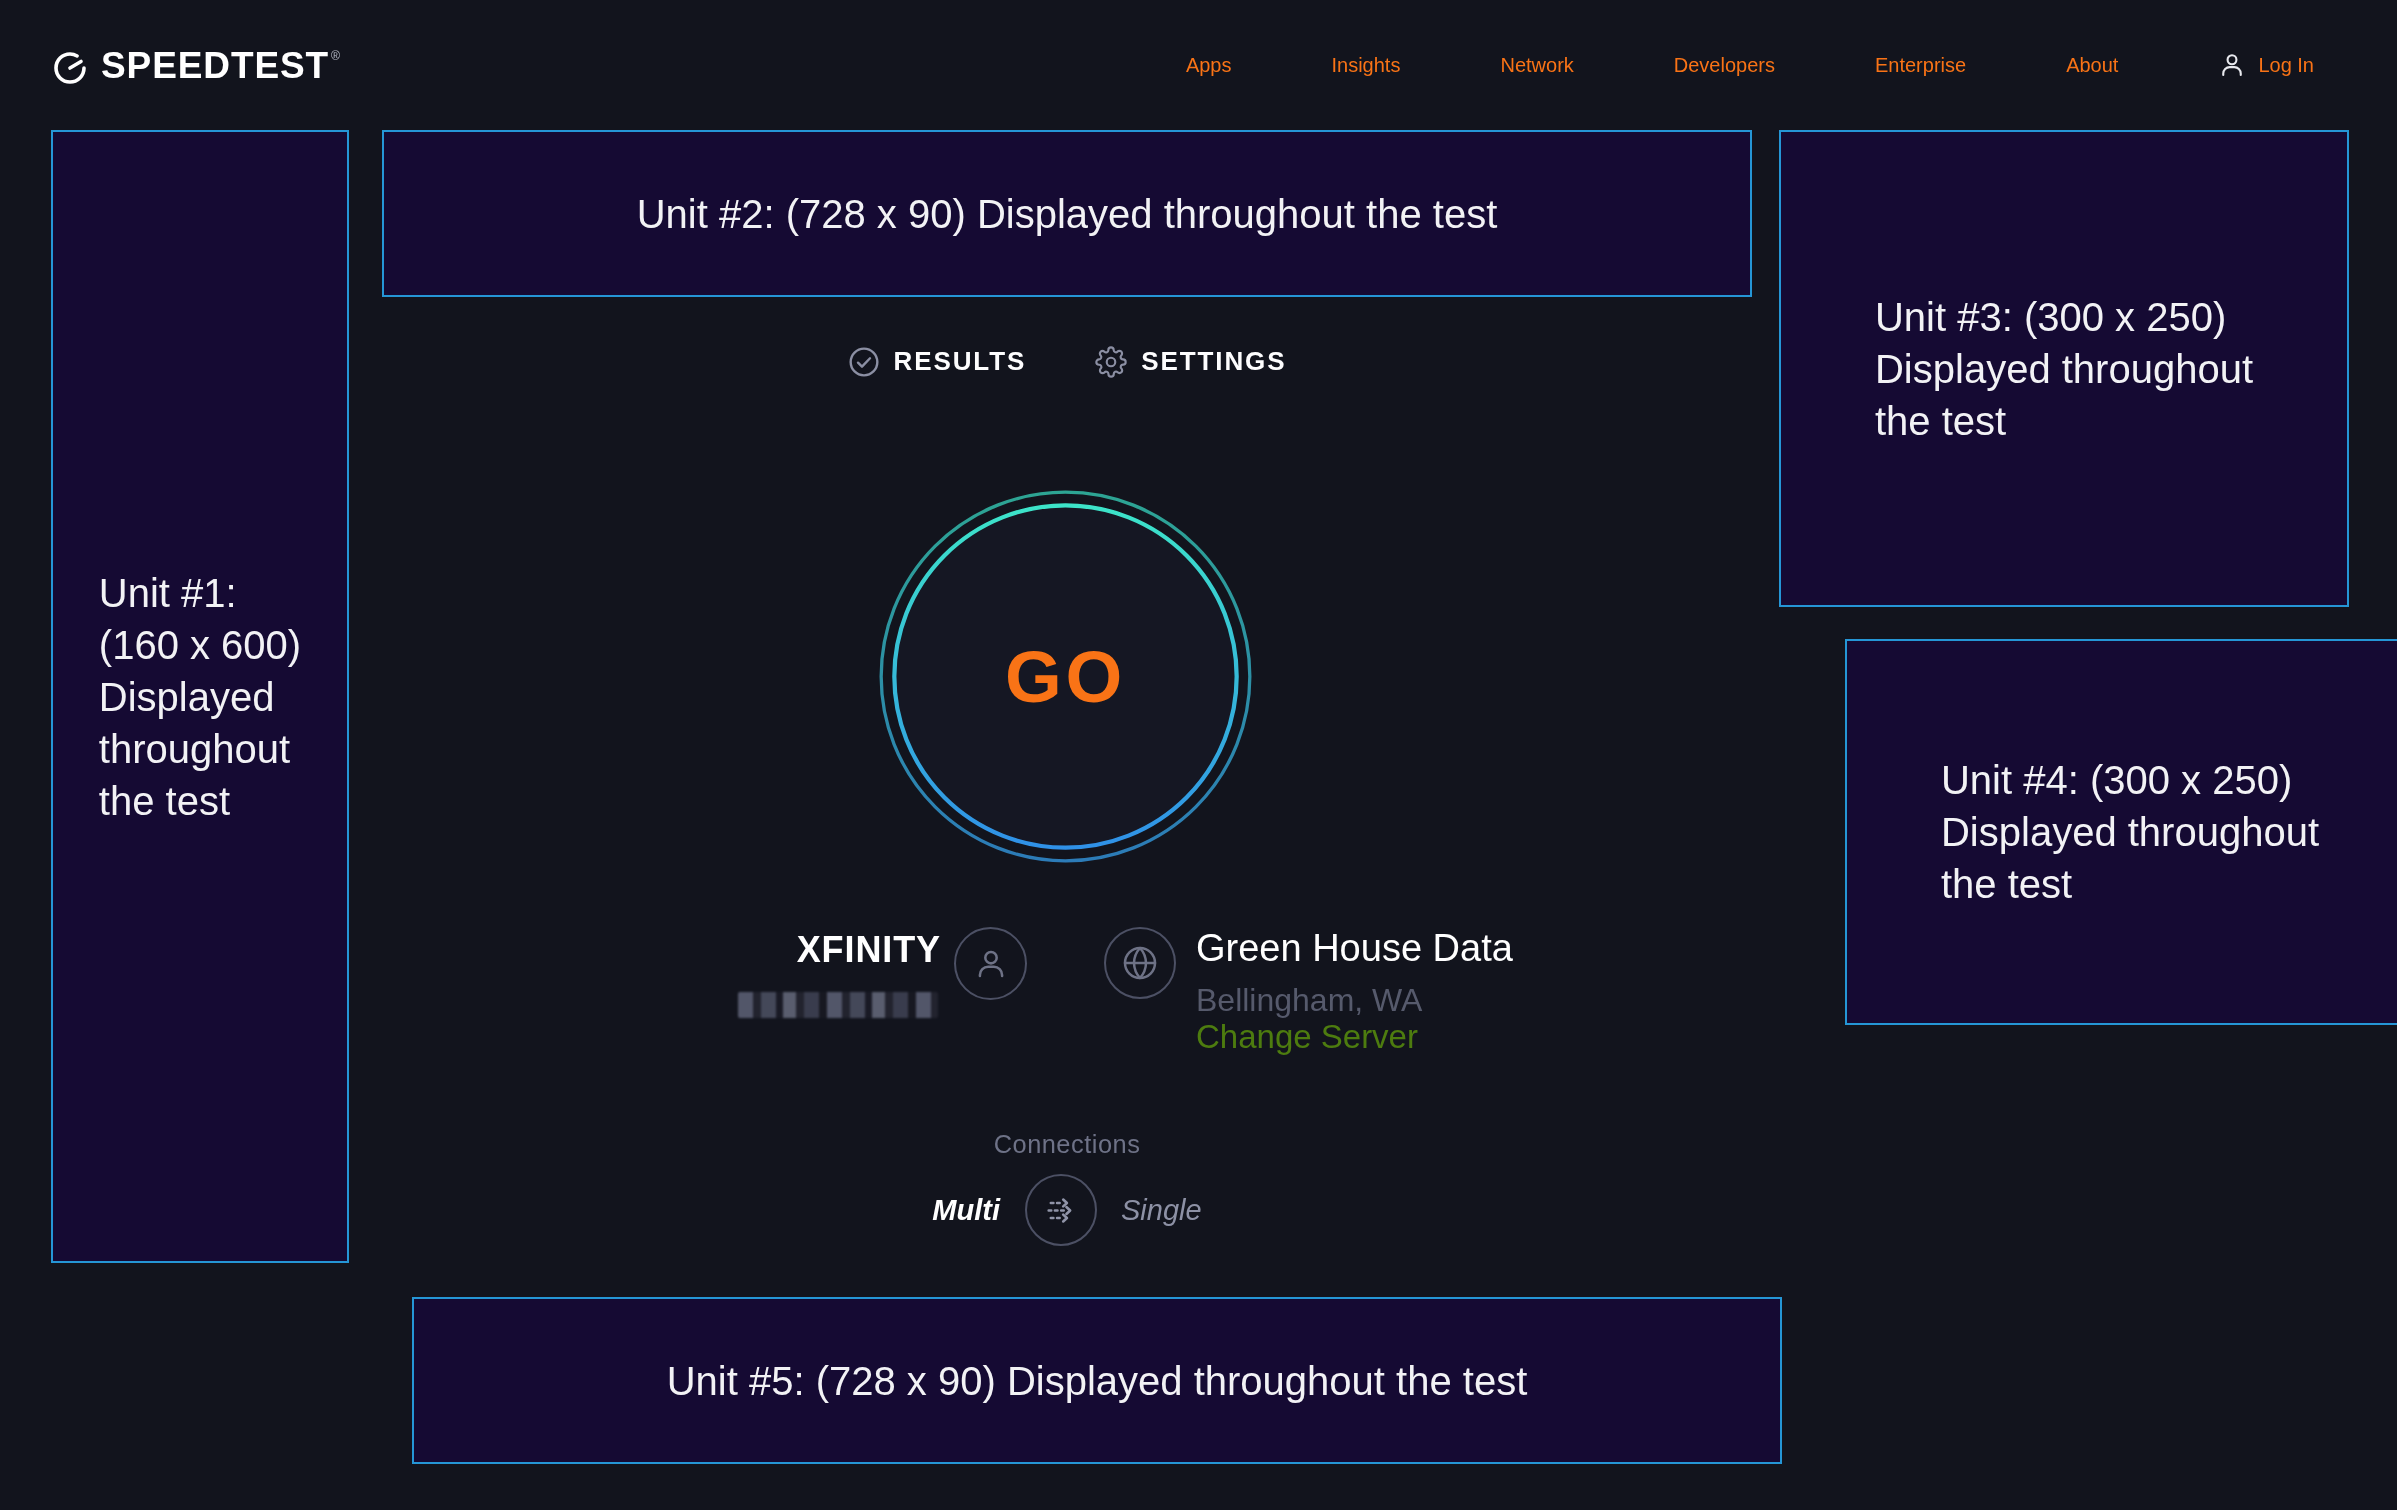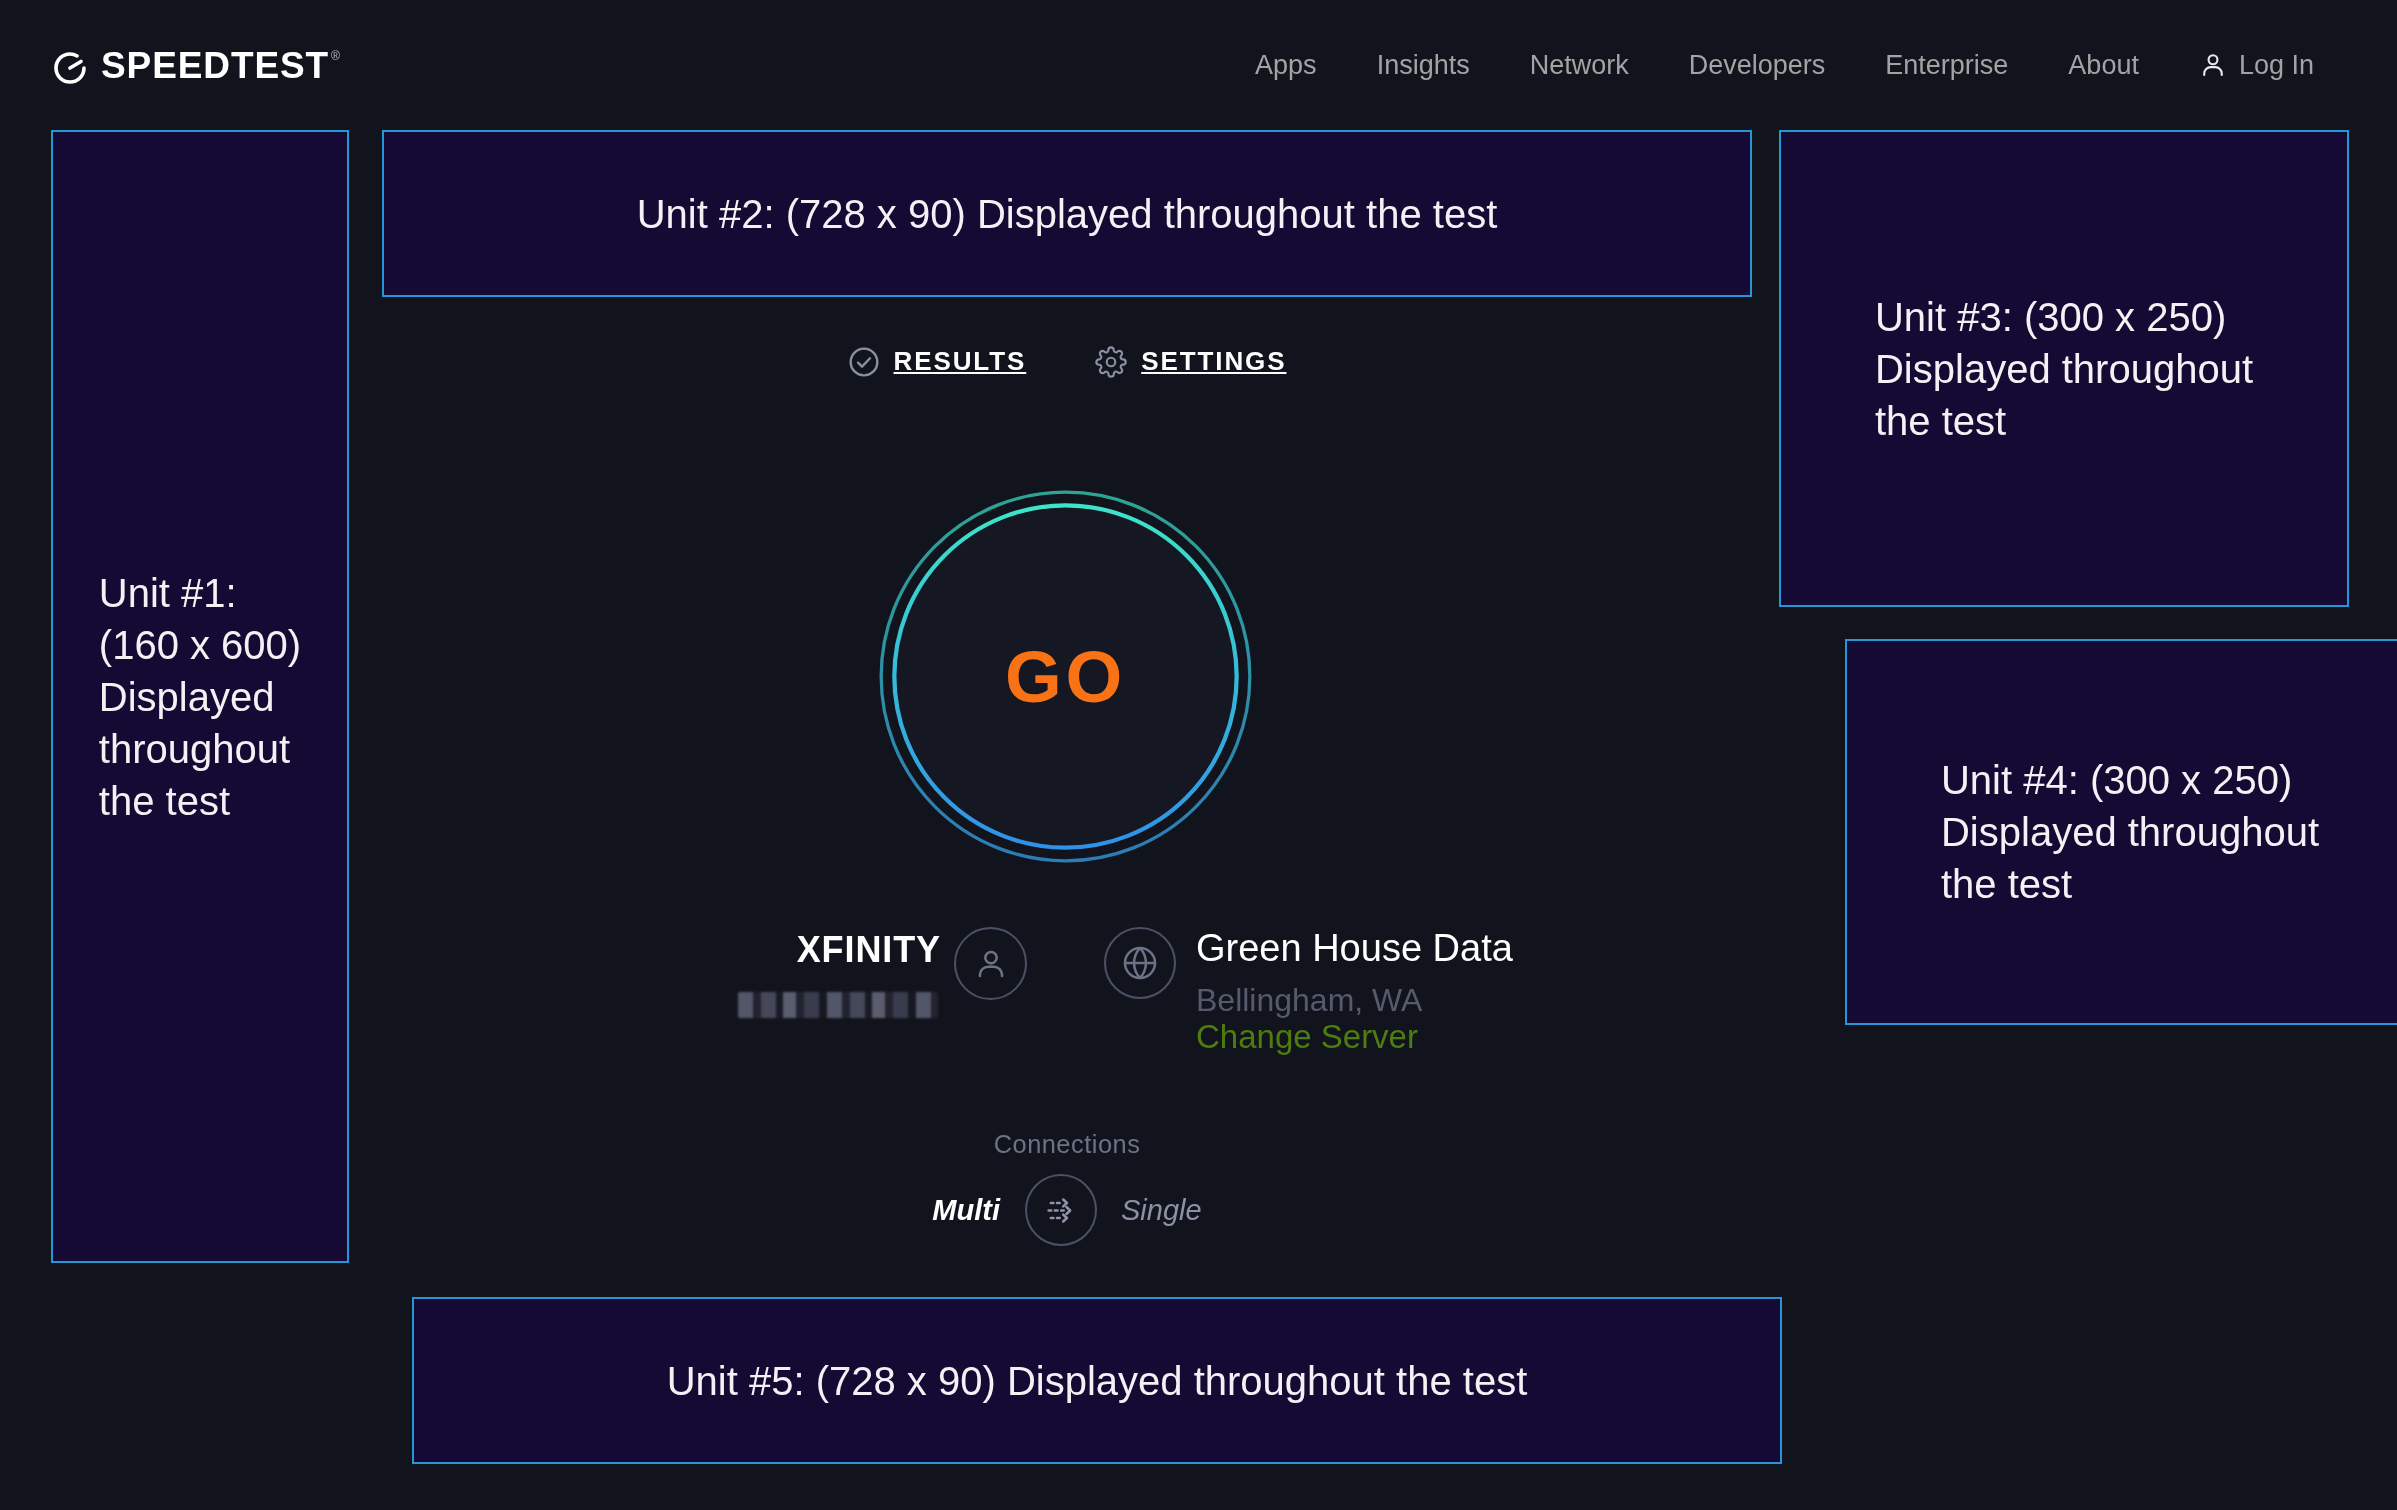--- a/index.html
+++ b/index.html
@@ -8,34 +8,34 @@
     background:#12141d;color:#fff;
     font-family:"Liberation Sans", sans-serif;
   }
   
   .header{position:absolute;top:0;left:0;width:2397px;height:130px;display:flex;align-items:center;justify-content:space-between;}
   .logo{display:flex;align-items:flex-start;margin-left:52px;cursor:pointer;}
   .logo svg{width:36px;height:36px;margin-top:6.6px;}
   .logo-text{font-size:37px;font-weight:700;letter-spacing:0.9px;color:#fff;margin-left:13px;line-height:43px;}
   .logo-tm{font-size:12.2px;color:#b9bcc9;margin-left:1.9px;margin-top:5.6px;}
   .nav{display:flex;align-items:center;gap:60px;padding-right:83px;}
-  .nav a{color:#a3a3a3;font-size:27px;text-decoration:none;cursor:pointer;white-space:nowrap;}
+  .nav a{color:#f97316;font-size:20px;text-decoration:none;cursor:pointer;white-space:nowrap;margin-left:40px;}
   .nav .login{display:flex;align-items:center;gap:12px;}
   .nav .login svg{width:28px;height:28px;}
   
   .ad{position:absolute;background:#150a33;border:2.8px solid #2596d6;box-sizing:border-box;
       display:flex;align-items:center;justify-content:center;}
   .ad-text{color:#f2f2f5;font-size:40px;line-height:1.3;white-space:pre-line;}
   .ad-u1{left:51px;top:130px;width:298px;height:1133px;}
   .ad-u2{left:382px;top:130px;width:1370px;height:167px;}
   .ad-u3{left:1779px;top:130px;width:570px;height:477px;}
   .ad-u4{left:1845px;top:639px;width:570px;height:386px;}
   .ad-u5{left:382px;top:1297px;width:1370px;height:167px;margin-left:30px;}
   
-  .tabs{position:absolute;left:382px;top:339px;width:1370px;height:45px;display:flex;justify-content:center;align-items:center;gap:69px;text-decoration:underline;}
+  .tabs{position:absolute;left:382px;top:339px;width:1370px;height:45px;display:flex;justify-content:center;align-items:center;gap:69px;}
   .tab{display:flex;align-items:center;gap:14px;cursor:pointer;}
   .tab svg{width:32px;height:32px;}
   .tab-label{font-size:26px;font-weight:700;letter-spacing:1.9px;color:#fdfdfe;}
   
   .go-wrap{position:absolute;left:868px;top:479px;width:395px;height:395px;cursor:pointer;}
   .go-wrap svg{position:absolute;left:0;top:0;}
   .go-label{position:absolute;left:0;top:0;width:395px;height:395px;display:flex;align-items:center;justify-content:center;
             font-size:73px;font-weight:700;letter-spacing:3.8px;color:#f97316;}
   
   .isp-name{position:absolute;left:659px;top:930px;width:282px;text-align:right;font-size:36px;font-weight:600;letter-spacing:0.9px;line-height:40px;color:#fff;}

